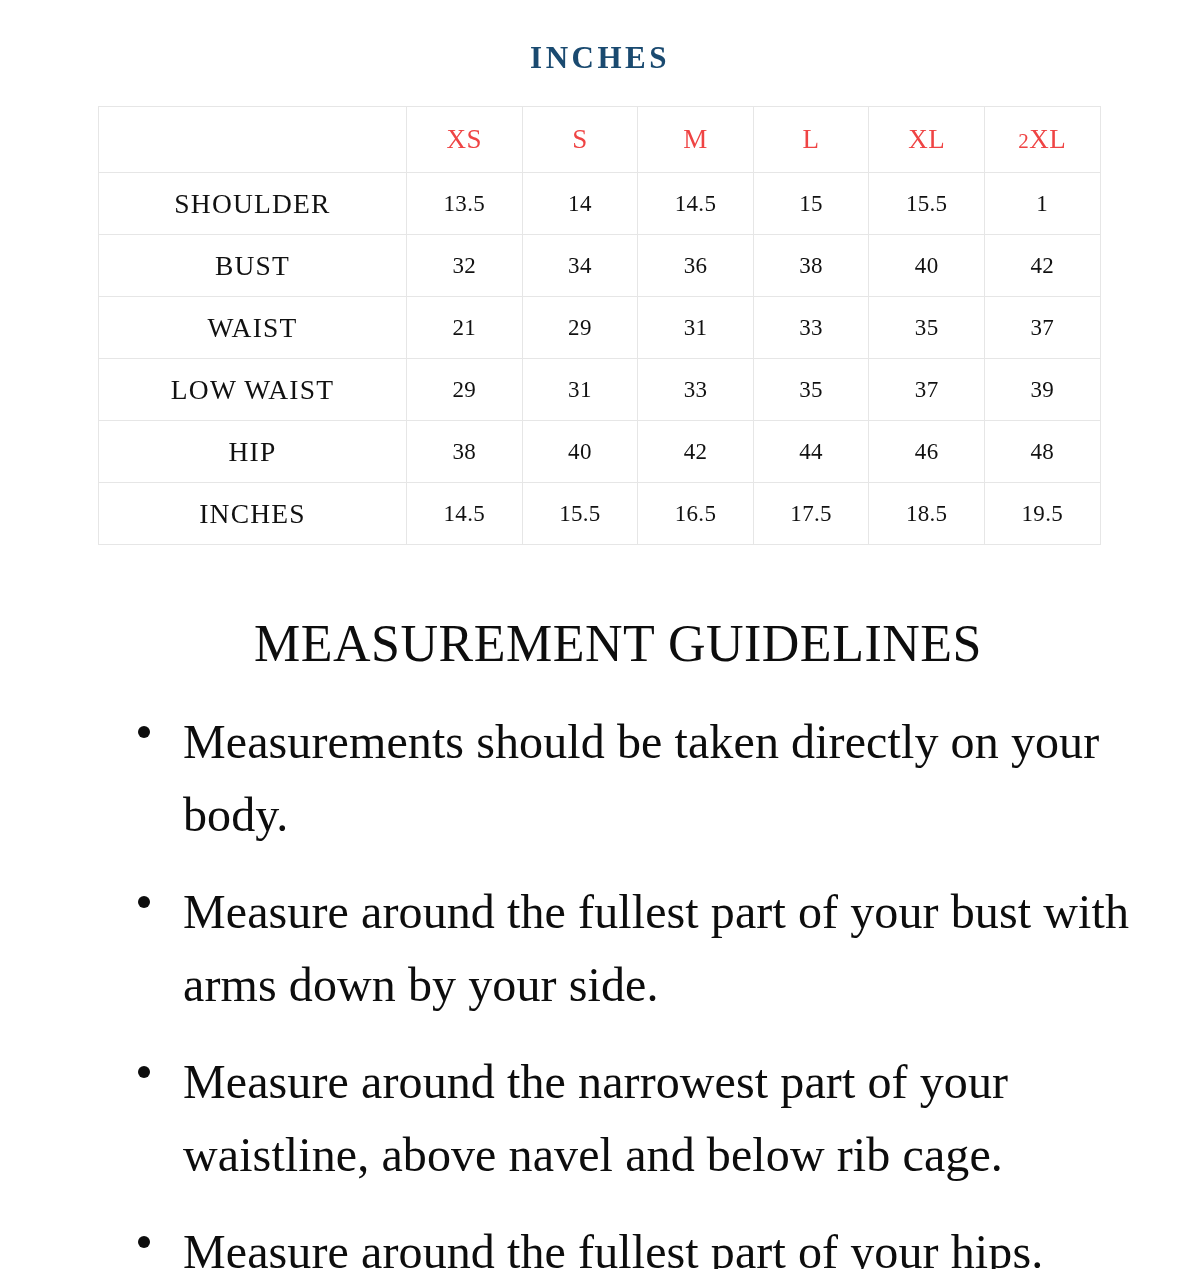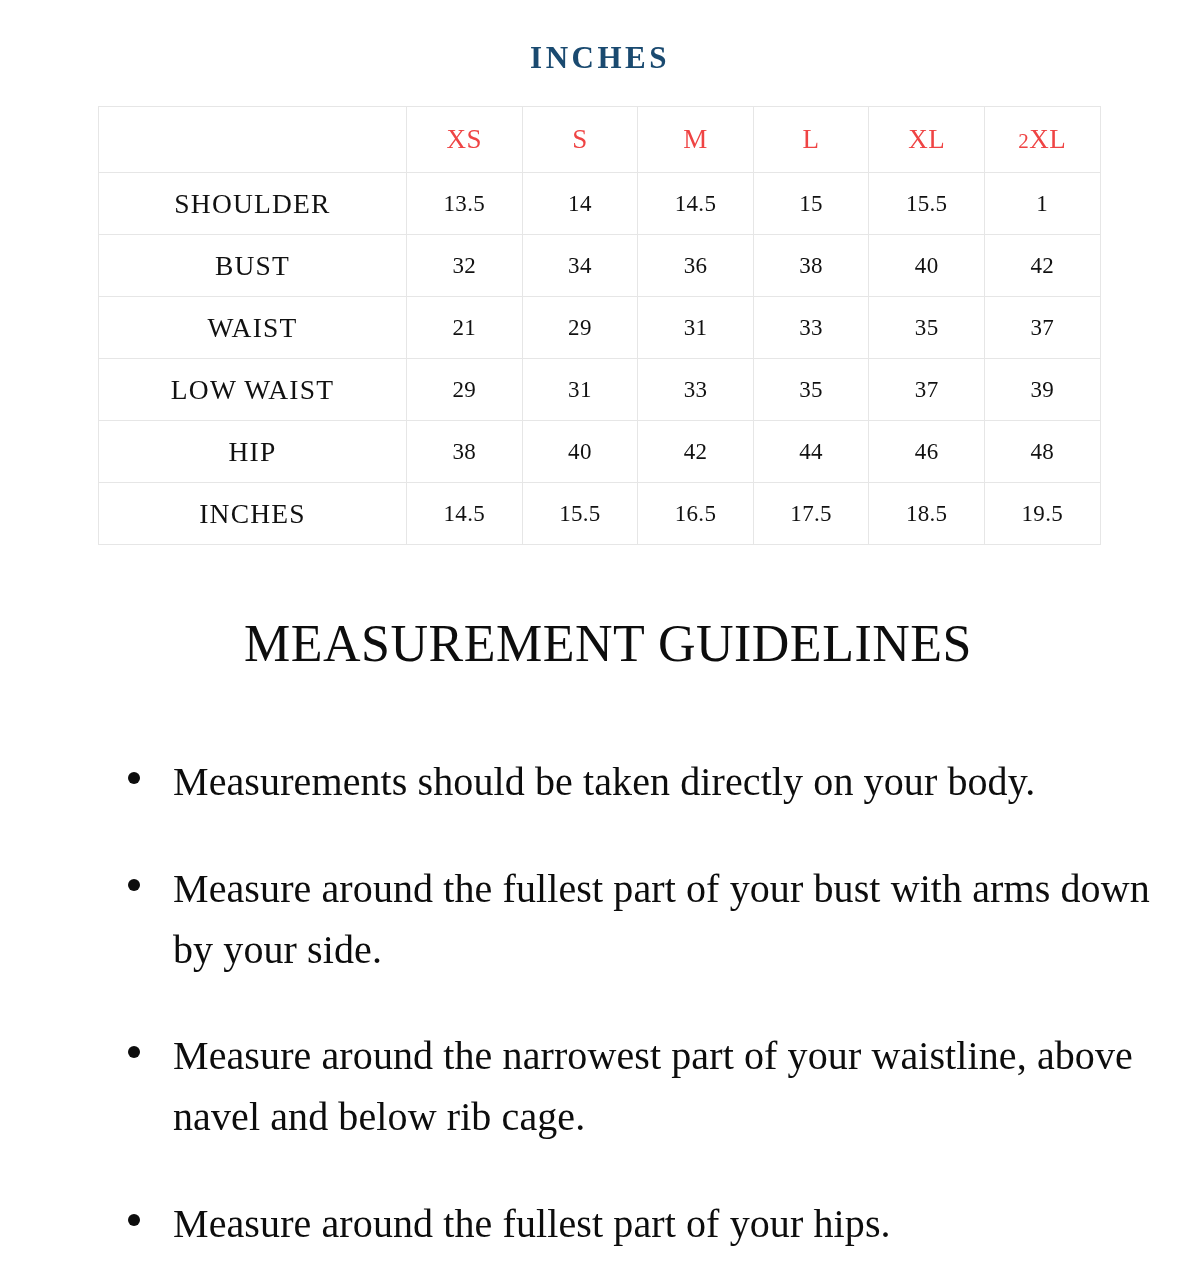--- a/index.html
+++ b/index.html
@@ -88,21 +88,21 @@
     font-variant-numeric: oldstyle-nums;
     font-feature-settings: "onum" 1;
     font-size: 0.78em;
     vertical-align: baseline;
   }
 
   
   .guidelines {
     position: absolute;
     top: 614px;
-    left: 8px;
+    left: 18px;
     width: 980px;
   }
   .guidelines-heading {
     width: 1200px;
     text-align: center;
     font-size: 52px;
     letter-spacing: 0.5px;
     line-height: 1.15;
     color: #0d0d0d;
     font-weight: 400;
@@ -115,26 +115,25 @@
     padding: 0;
     position: absolute;
     top: 92px;
     left: 110px;
     width: 1040px;
   }
   ul.guideline-list li {
     position: relative;
     padding-left: 55px;
     margin-bottom: 24px;
-    font-size: 40px;
+    font-size: 48px;
     line-height: 1.52;
     color: #0d0d0d;
     letter-spacing: 0.1px;
     max-width: 1000px;
-    margin-top: 46px;
   }
   ul.guideline-list li .bullet-dot {
     position: absolute;
     left: 10px;
     top: 20px;
     width: 12px;
     height: 12px;
     border-radius: 50%;
     background: #0d0d0d;
     display: block;

